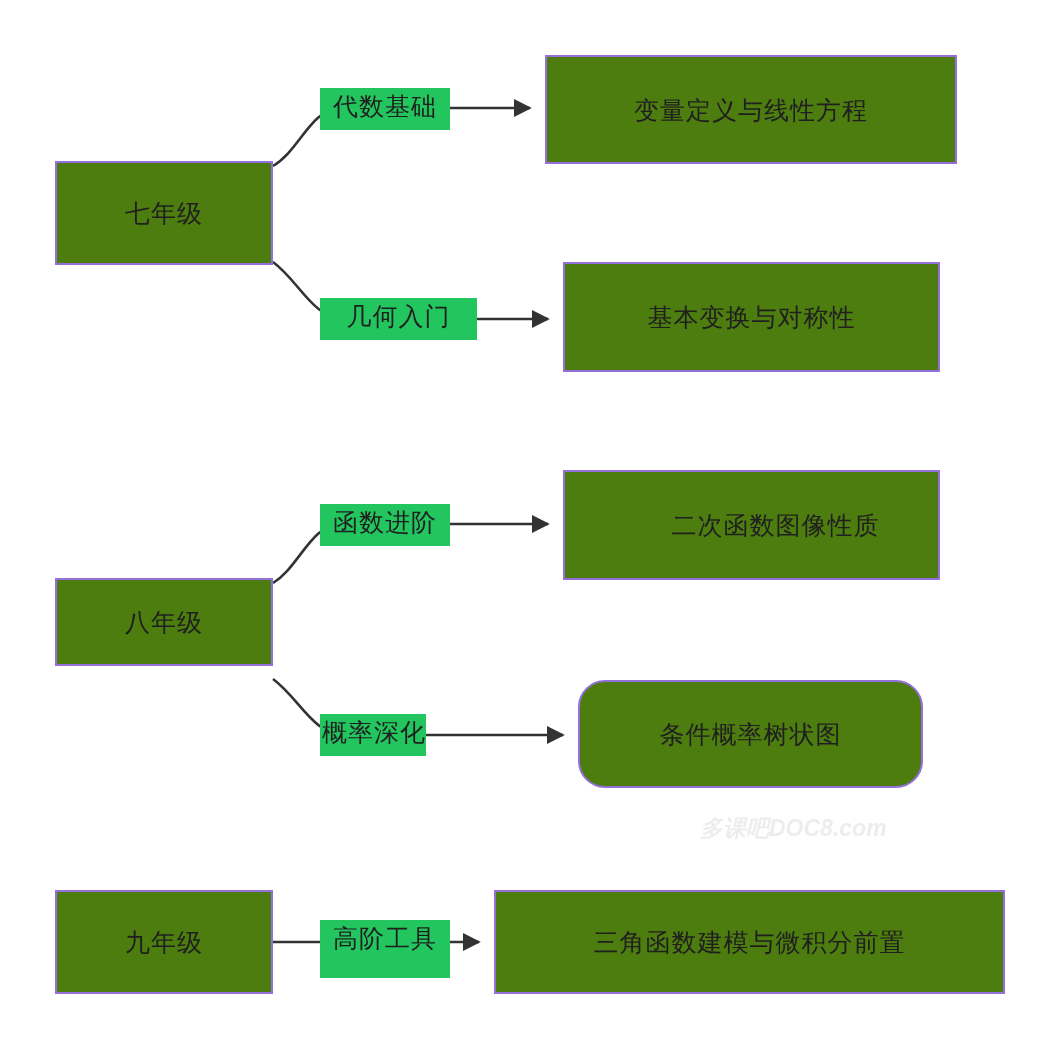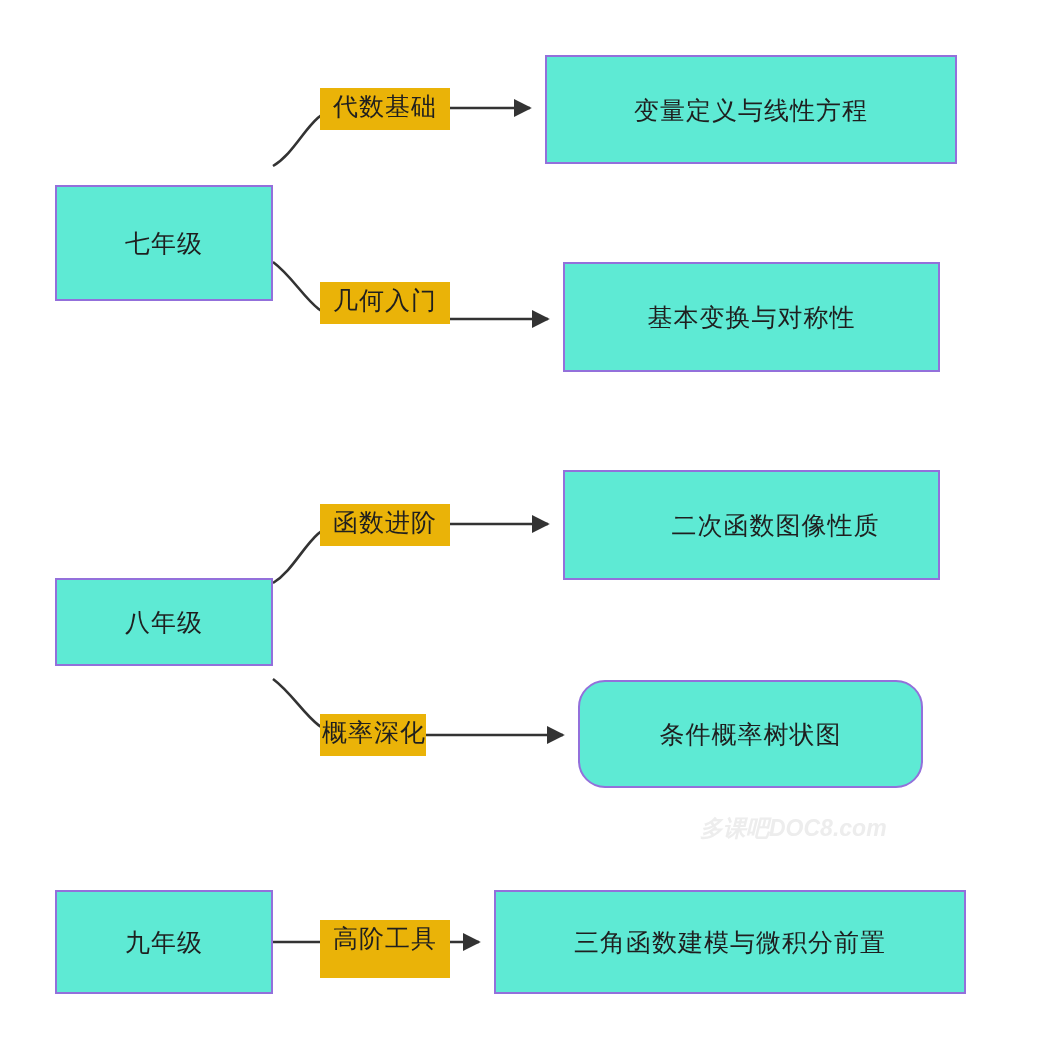--- a/index.html
+++ b/index.html
@@ -25,34 +25,34 @@
     position: absolute;
     left: 0;
     top: 0;
     width: 1060px;
     height: 1052px;
     pointer-events: none;
   }
   .node {
     position: absolute;
     box-sizing: border-box;
-    background: #5eead4;
+    background: #4d7c0f;
     border: 2px solid #9370DB;
     display: flex;
     align-items: center;
     justify-content: center;
     color: #1f1f1f;
     font-size: 25px;
     letter-spacing: 1px;
     line-height: 1.2;
   }
   .edge-label {
     position: absolute;
     box-sizing: border-box;
-    background: #eab308;
+    background: #22c55e;
     color: #1f1f1f;
     font-size: 25px;
     letter-spacing: 1px;
     line-height: 1.25;
     padding: 3px 2px 4px 2px;
     white-space: nowrap;
     text-align: center;
   }
   .watermark {
     position: absolute;
@@ -81,21 +81,21 @@
 
     <path d="M 273 262 C 300 282, 312 318, 345 319 L 548 319" fill="none" stroke="#333333" stroke-width="2.6" marker-end="url(#arrow)"></path>
 
     <path d="M 273 583 C 300 566, 310 526, 340 524 L 548 524" fill="none" stroke="#333333" stroke-width="2.6" marker-end="url(#arrow)"></path>
 
     <path d="M 273 679 C 300 699, 312 734, 345 735 L 563 735" fill="none" stroke="#333333" stroke-width="2.6" marker-end="url(#arrow)"></path>
 
     <path d="M 273 942 L 479 942" fill="none" stroke="#333333" stroke-width="2.6" marker-end="url(#arrow)"></path>
   </svg>
 
-  <div class="node" style="left:55px; top:161px; width:218px; height:116px;margin-top:24px;">
+  <div class="node" style="left:55px; top:161px; width:218px; height:104px;">
     <span>七年级</span>
   </div>
 
   <div class="node" style="left:545px; top:55px; width:412px; height:109px;">
     <span>变量定义与线性方程</span>
   </div>
 
   <div class="node" style="left:563px; top:262px; width:377px; height:110px;">
     <span>基本变换与对称性</span>
   </div>
@@ -109,27 +109,27 @@
   </div>
 
   <div class="node" style="left:578px; top:680px; width:345px; height:108px;border-radius:27px;">
     <span>条件概率树状图</span>
   </div>
 
   <div class="node" style="left:55px; top:890px; width:218px; height:104px;">
     <span>九年级</span>
   </div>
 
-  <div class="node" style="left:494px; top:890px; width:472px; height:104px;">
+  <div class="node" style="left:494px; top:890px; width:511px; height:104px;">
     <span>三角函数建模与微积分前置</span>
   </div>
 
   <div class="edge-label" style="left:320px; top:88px; width:130px; height:42px;">代数基础</div>
 
-  <div class="edge-label" style="left:320px; top:282px; width:130px; height:42px;">几何入门</div>
+  <div class="edge-label" style="left:320px; top:298px; width:157px; height:42px;">几何入门</div>
 
   <div class="edge-label" style="left:320px; top:504px; width:130px; height:42px;">函数进阶</div>
 
   <div class="edge-label" style="left:320px; top:714px; width:106px; height:42px;">概率深化</div>
 
   <div class="edge-label" style="left:320px; top:920px; width:130px; height:58px;">高阶工具</div>
 
   <div class="watermark" style="left:700px; top:813px;">多课吧DOC8.com</div>
 
 </div>

